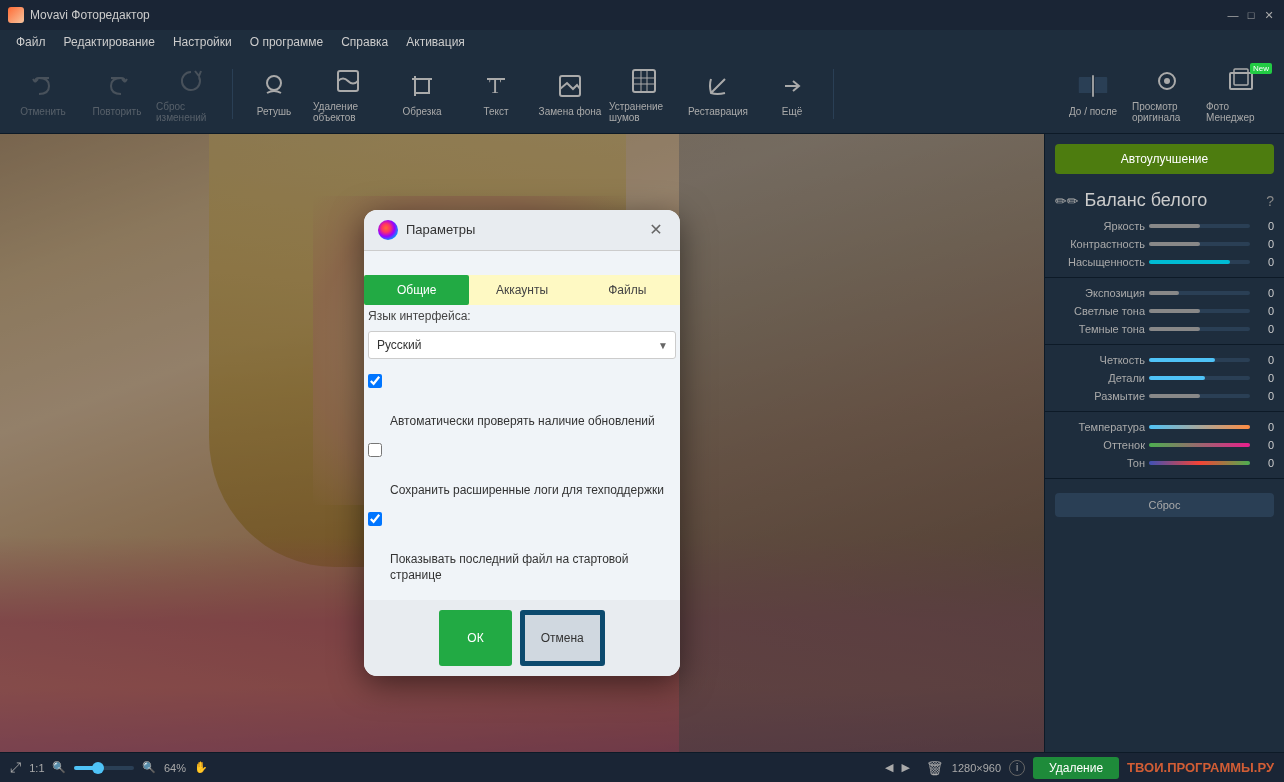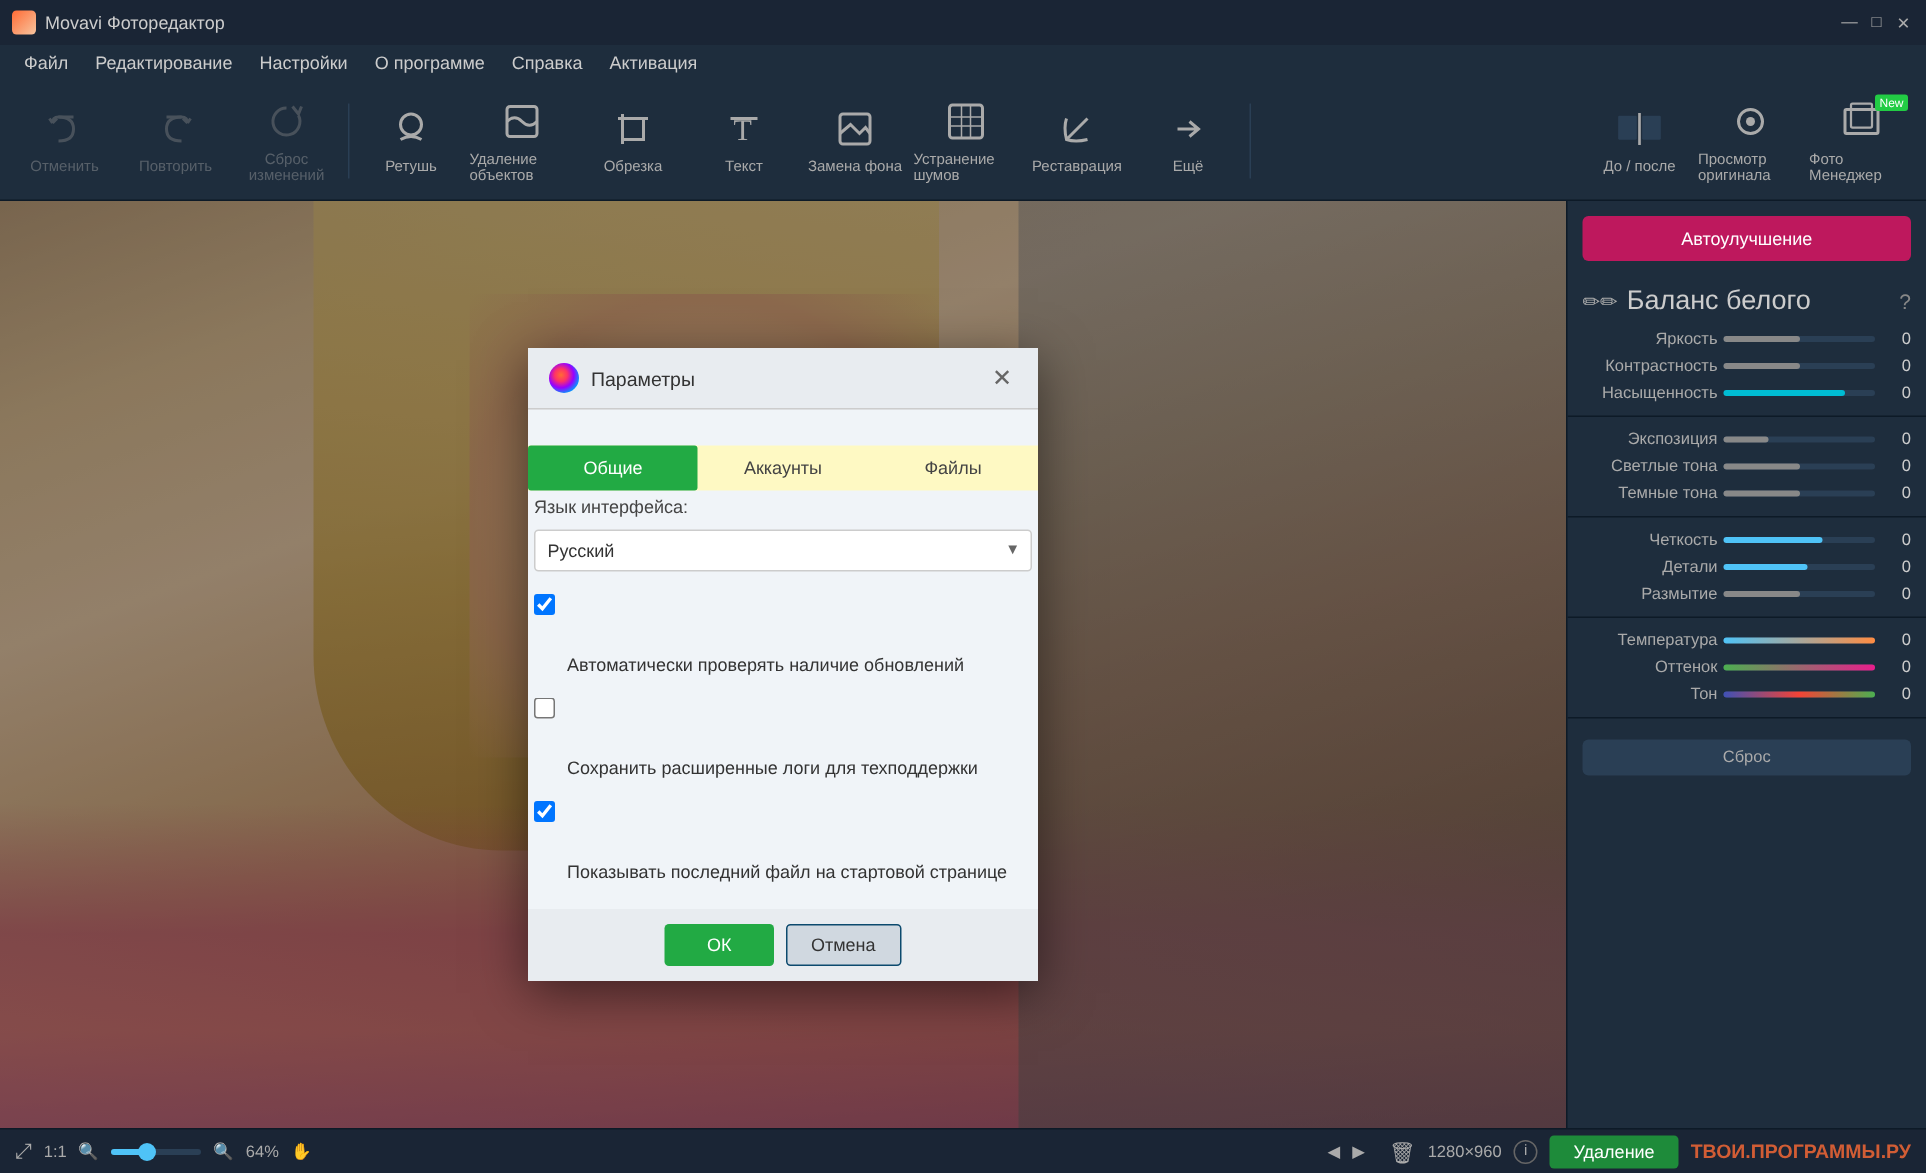--- a/index.html
+++ b/index.html
@@ -13,34 +13,34 @@
     .titlebar-btn { width: 14px; height: 14px; display: flex; align-items: center; justify-content: center; color: #aaa; font-size: 11px; cursor: pointer; }
 
     
     .menubar { height: 24px; background: #1e2d3d; display: flex; align-items: center; padding: 0 8px; gap: 2px; }
     .menubar-item { padding: 2px 8px; font-size: 12px; color: #ccc; cursor: pointer; border-radius: 2px; }
 
     
     .toolbar { height: 80px; background: #1e2d3d; display: flex; align-items: center; padding: 0 8px; gap: 4px; border-bottom: 1px solid #0d1a27; }
     .toolbar-btn { display: flex; flex-direction: column; align-items: center; justify-content: center; width: 70px; height: 70px; cursor: pointer; border-radius: 4px; color: #aaa; font-size: 10px; gap: 4px; flex-shrink: 0; }
     .toolbar-btn.active { color: #4fc3f7; border-bottom: 2px solid #4fc3f7; }
-    .toolbar-btn.disabled { opacity: 0.4; cursor: default; text-align: center; }
+    .toolbar-btn.disabled { opacity: 0.4; cursor: default; }
     .toolbar-icon { width: 32px; height: 32px; display: flex; align-items: center; justify-content: center; font-size: 22px; }
     .toolbar-sep { width: 1px; height: 50px; background: #2a3f55; margin: 0 2px; }
     .toolbar-right { margin-left: auto; display: flex; gap: 4px; }
 
     
     .main { display: flex; height: calc(782px - 30px - 24px - 80px - 30px); }
 
     
     .canvas-area { flex: 1; background: #2a3a4a; position: relative; overflow: hidden; }
 
     
     .right-panel { width: 240px; background: #1e2d3d; border-left: 1px solid #0d1a27; display: flex; flex-direction: column; overflow-y: auto; }
-    .auto-enhance-btn { margin: 10px; padding: 8px; background: #be185d; color: #fff; border: none; border-radius: 4px; cursor: pointer; font-size: 12px; text-align: center; }
+    .auto-enhance-btn { margin: 10px; padding: 8px; background: #4d7c0f; color: #fff; border: none; border-radius: 4px; cursor: pointer; font-size: 12px; text-align: center; }
     .panel-header { display: flex; align-items: center; gap: 6px; padding: 6px 10px; }
     .panel-title { font-size: 18px; color: #ccc; flex: 1; }
     .panel-help { color: #888; font-size: 14px; cursor: pointer; }
     .slider-row { display: flex; align-items: center; padding: 3px 10px; gap: 4px; }
     .slider-label { width: 90px; font-size: 11px; color: #aaa; text-align: right; flex-shrink: 0; }
     .slider-track { flex: 1; height: 4px; background: #2a3f55; border-radius: 2px; position: relative; }
     .slider-fill { height: 100%; border-radius: 2px; }
     .slider-value { width: 20px; text-align: right; font-size: 11px; color: #ccc; }
 
     .panel-divider { height: 1px; background: #0d1a27; margin: 6px 0; }
@@ -49,39 +49,39 @@
 
     
     .statusbar { height: 30px; background: #1a2535; display: flex; align-items: center; padding: 0 10px; gap: 10px; border-top: 1px solid #0d1a27; }
     .statusbar-left { display: flex; align-items: center; gap: 8px; font-size: 11px; color: #aaa; }
     .statusbar-right { margin-left: auto; display: flex; align-items: center; gap: 8px; font-size: 11px; color: #aaa; }
     .save-btn { padding: 4px 16px; background: #1e8b3a; color: #fff; border: none; border-radius: 3px; cursor: pointer; font-size: 12px; }
     .watermark { font-size: 13px; color: #ff6b35; font-weight: bold; opacity: 0.8; }
 
     
     .modal-overlay { position: absolute; top: 0; left: 0; right: 0; bottom: 0; background: rgba(0,0,0,0.4); display: flex; align-items: center; justify-content: center; z-index: 100; }
-    .modal { background: #f0f4f8; border-radius: 0; width: 340px; box-shadow: 0 8px 32px rgba(0,0,0,0.5); color: #222; overflow: hidden; }
+    .modal { background: #f0f4f8; border-radius: 13px; width: 316px; box-shadow: 0 8px 32px rgba(0,0,0,0.5); color: #222; overflow: hidden; }
     .modal-header { display: flex; align-items: center; padding: 10px 14px; background: #e8ecf0; border-bottom: 1px solid #ccc; }
     .modal-logo { width: 20px; height: 20px; background: radial-gradient(circle at 40% 40%, #ff6b35, #ff3366, #9900ff, #0099ff, #33cc33); border-radius: 50%; }
     .modal-title { flex: 1; margin-left: 8px; font-size: 13px; color: #333; }
     .modal-close { cursor: pointer; font-size: 16px; color: #666; width: 20px; height: 20px; display: flex; align-items: center; justify-content: center; }
     .modal-tabs { display: flex; background: #fef9c3; margin-top: 24px; }
     .modal-tab { flex: 1; padding: 8px; text-align: center; font-size: 12px; cursor: pointer; color: #444; }
     .modal-tab.active { background: #22aa44; color: #fff; border-radius: 2px; }
     .modal-body { padding: 4px; }
     .modal-field-label { font-size: 12px; color: #444; margin-bottom: 8px; }
     .modal-select { width: 100%; padding: 6px 8px; border: 1px solid #ccc; border-radius: 3px; background: #fff; font-size: 12px; color: #333; appearance: none; cursor: pointer; }
     .modal-select-wrap { position: relative; margin-bottom: 14px; }
     .modal-select-arrow { position: absolute; right: 8px; top: 50%; transform: translateY(-50%); color: #666; font-size: 10px; pointer-events: none; }
     .modal-checkbox-row { display: flex; align-items: flex-start; gap: 8px; margin-bottom: 12px; }
     .modal-checkbox { width: 14px; height: 14px; flex-shrink: 0; margin-top: 1px; }
     .modal-checkbox-label { font-size: 12px; color: #333; line-height: 1.4; margin-top: 40px; }
     .modal-footer { display: flex; gap: 8px; justify-content: center; padding: 10px 16px; background: #e8ecf0; }
     .modal-ok { padding: 6px 28px; background: #22aa44; color: #fff; border: none; border-radius: 3px; font-size: 12px; cursor: pointer; }
-    .modal-cancel { padding: 6px 16px; background: #d0d8e0; color: #333; border: 1px solid #0c4a6e; border-radius: 3px; font-size: 12px; cursor: pointer; }
+    .modal-cancel { padding: 16px 16px; background: #d0d8e0; color: #333; border: 5px solid #0c4a6e; border-radius: 3px; font-size: 12px; cursor: pointer; }
 
     
     .pencil-icon::before { content: '✏'; font-size: 14px; }
   </style>
 </head>
 <body>
 
 <div class="titlebar">
   <div class="titlebar-left">
     <div class="titlebar-icon"></div>

